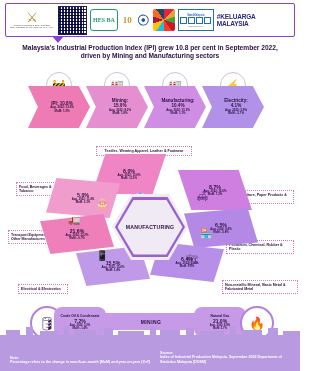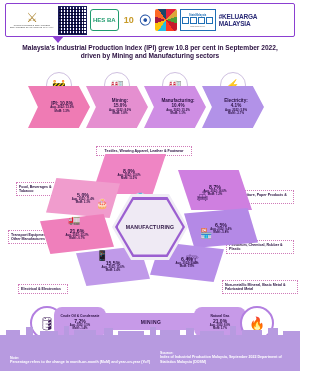--- a/index.html
+++ b/index.html
@@ -22,21 +22,21 @@
     border-top:7px solid #8b3fd1;
   }
   .logo-jata{width:46px;height:28px;display:flex;flex-direction:column;align-items:center;justify-content:center;}
   .crest{font-size:13px;line-height:12px;color:#b08a3a;}
   .crest-txt{font-size:2.1px;color:#444;text-align:center;line-height:2.4px;letter-spacing:.1px;}
   .qr{width:27px;height:27px;background:
      repeating-linear-gradient(0deg,#1b1b5a 0 1.5px,#fff 1.5px 3px),
      repeating-linear-gradient(90deg,#1b1b5a 0 1.5px,#ffffff00 1.5px 3px);
      background-blend-mode:multiply;border:.5px solid #1b1b5a;}
   .badge{height:20px;display:flex;align-items:center;justify-content:center;
-    font-weight:bold;border-radius:2px;padding:0 2px;}
+    font-weight:bold;border-radius:2px;padding:0 2px;font-family:Liberation Serif, serif;}
   .hes{color:#1f9b6e;font-size:6px;border:.6px solid #1f9b6e;border-radius:3px;}
   .ten{color:#c79a28;font-size:9px;}
   .swirl{font-size:13px;color:#1f4fa3;}
   .sdg{width:22px;height:22px;border-radius:2px;background:
     conic-gradient(#e5243b 0 12%,#dda63a 0 20%,#4c9f38 0 30%,#c5192d 0 40%,
     #ff3a21 0 50%,#26bde2 0 60%,#fcc30b 0 70%,#a21942 0 80%,#fd6925 0 90%,#19486a 0 100%);}
   .stats{width:34px;height:20px;border:.6px solid #1f6fb5;display:flex;flex-direction:column;
     align-items:center;justify-content:center;gap:.5px;background:#fff;}
   .stats-t{font-size:2.6px;color:#1f6fb5;font-weight:bold;}
   .stats-r{display:flex;gap:1px;}

